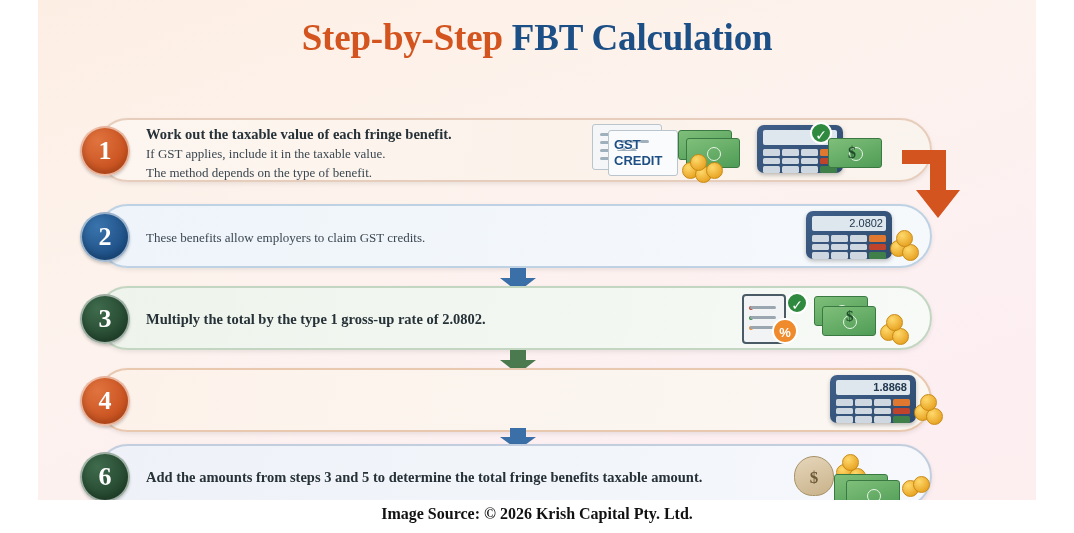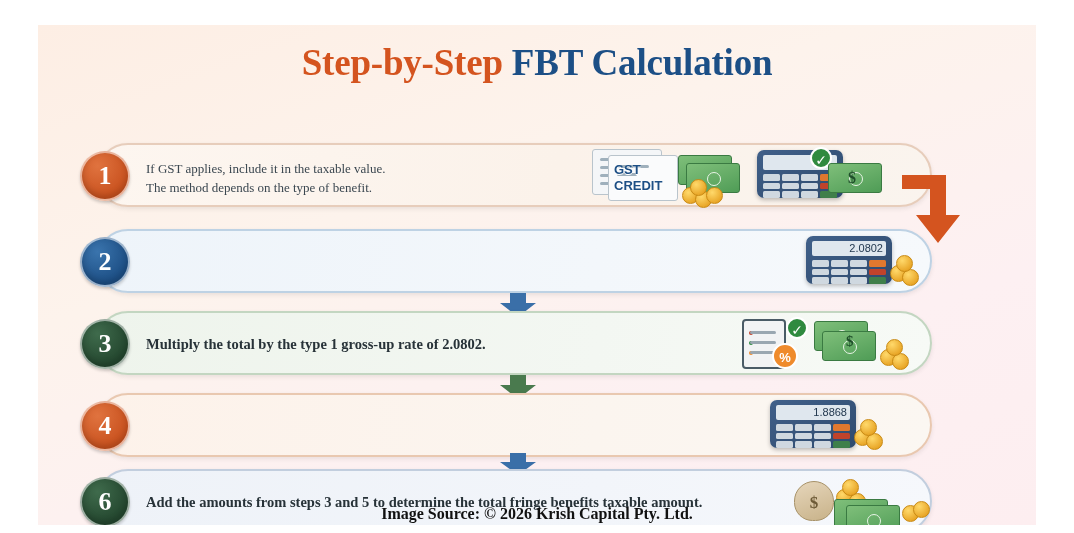--- a/index.html
+++ b/index.html
@@ -23,21 +23,20 @@
 
   
   #infographic {
     position: absolute;
     left: 38px;
     top: 0px;
     width: 998px;
     height: 500px;
     background: linear-gradient(160deg, #fdeee4 0%, #fdf3ec 35%, #fdf0f2 70%, #fdeef0 100%);
     overflow: hidden;
-    margin-top: 25px;
   }
 
   
   .title-wrap {
     position: absolute;
     left: 0;
     top: 16px;
     width: 998px;
     text-align: center;
   }
@@ -315,20 +314,21 @@
 
     <div class="title-wrap">
       <div class="title">
         <span class="t-orange">Step-by-Step </span><span class="t-blue">FBT Calculation</span>
       </div>
     </div>
 
     <div class="step s1">
       <div class="badge b1">1</div>
       <div class="step-text">
+        <div class="step-head">Work out the taxable value of each fringe benefit.</div>
         <div class="step-sub">If GST applies, include it in the taxable value.</div>
         <div class="step-sub">The method depends on the type of benefit.</div>
       </div>
 
       <div class="illus" style="left:484px;width:330px;">
         <div class="doc" style="left:10px;top:0px;">
           <div class="ln" style="left:7px;top:8px;width:34px;"></div>
           <div class="ln" style="left:7px;top:16px;width:24px;"></div>
           <div class="ln" style="left:7px;top:24px;width:40px;"></div>
           <div class="ln" style="left:7px;top:32px;width:28px;"></div>
@@ -372,20 +372,21 @@
       </div>
 
       <svg style="position:absolute;left:804px;top:18px;" width="66" height="90">
         <path d="M0 12 H44 V52 H58 L36 80 L14 52 H28 V26 H0 Z" fill="#d4541f"></path>
       </svg>
     </div>
 
     <div class="step s2">
       <div class="badge b2">2</div>
       <div class="step-text">
+        <div class="step-sub">These benefits allow employers to claim GST credits.</div>
       </div>
       <div class="illus" style="left:700px;width:130px;">
         <div class="calc" style="position:absolute;left:8px;top:1px;background:linear-gradient(150deg,#40608a 0%,#2e4a6d 100%);">
           <div class="calc-screen">2.0802</div>
           <div class="calc-keys">
             <i></i>
               <i></i>
               <i></i>
               <i class="o"></i>
             <i></i>
@@ -434,21 +435,21 @@
           <div class="coin" style="left:6px;top:2px;"></div>
         </div>
       </div>
       <svg style="position:absolute;left:400px;top:62px;" width="40" height="24">
         <path d="M12 0 H28 V10 H38 L20 24 L2 10 H12 Z" fill="#4a7a4e"></path>
       </svg>
     </div>
 
     <div class="step s4">
       <div class="badge b4">4</div>
-      <div class="illus" style="left:664px;width:130px;">
+      <div class="illus" style="left:724px;width:130px;font-weight:bold;">
         <div class="calc" style="position:absolute;left:8px;top:1px;background:linear-gradient(150deg,#40608a 0%,#2e4a6d 100%);">
           <div class="calc-screen">1.8868</div>
           <div class="calc-keys">
             <i></i>
               <i></i>
               <i></i>
               <i class="o"></i>
             <i></i>
               <i></i>
               <i></i>

